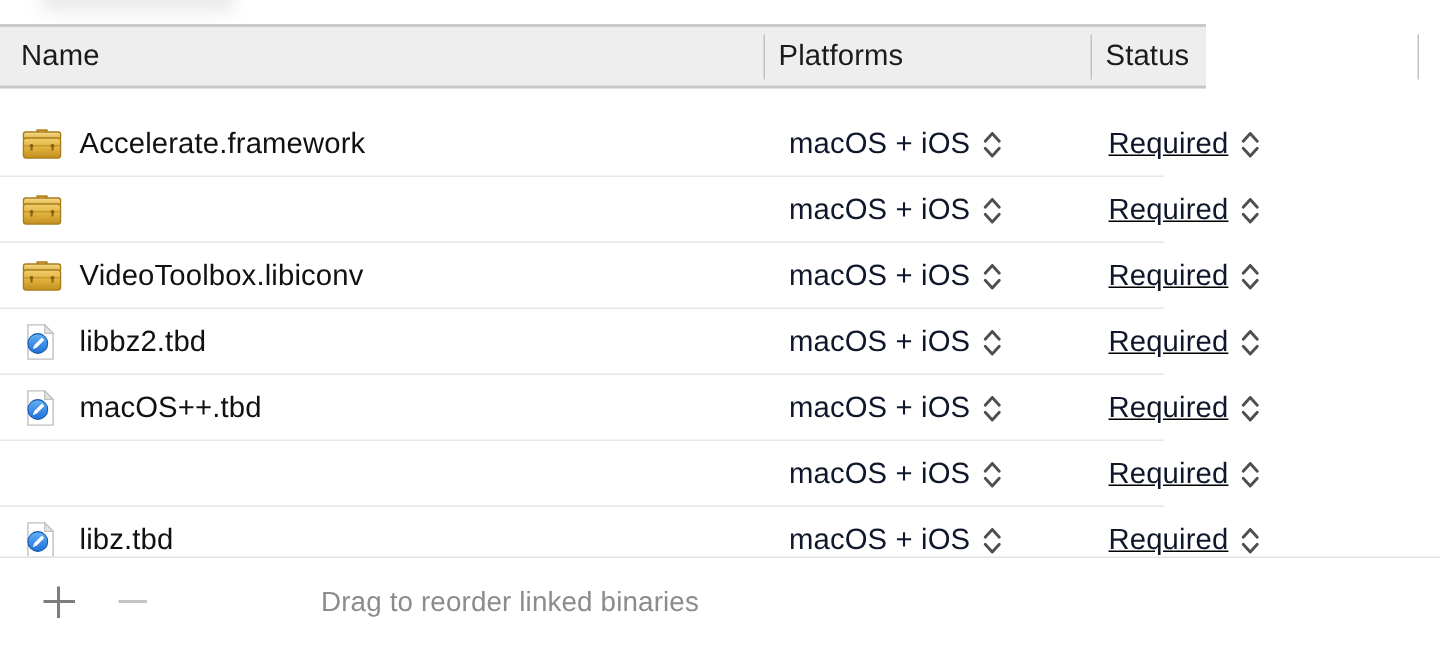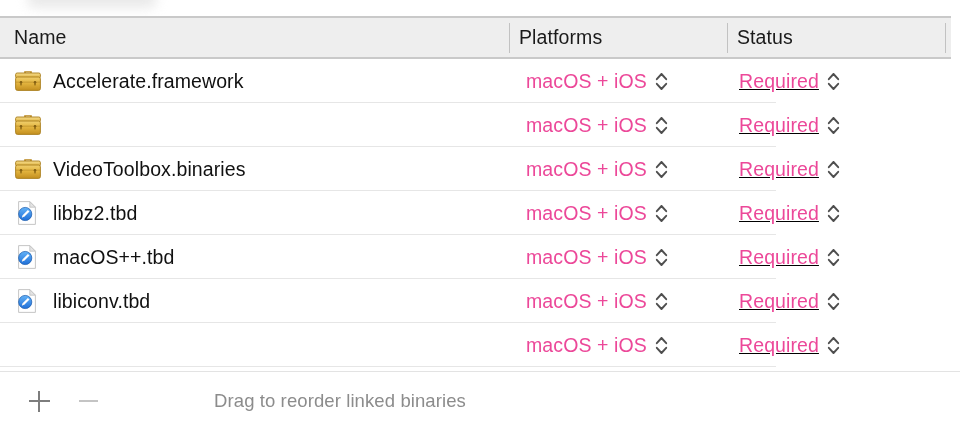--- a/index.html
+++ b/index.html
@@ -31,21 +31,21 @@
     border-radius: 5px;
     filter: blur(6px);
     opacity: .55;
   }
 
   
   .table-header {
     position: absolute;
     left: 0;
     top: 16px;
-    width: 951px;
+    width: 804px;
     height: 43px;
     background: #eeeeee;
     border-top: 2px solid #c9c9c9;
     border-bottom: 2px solid #c9c9c9;
   }
   .hdr-cell {
     position: absolute;
     top: 0;
     height: 39px;
     display: flex;
@@ -67,21 +67,21 @@
     background: #c2c2c2;
   }
   .hdr-div.d1 { left: 509px; }
   .hdr-div.d2 { left: 727px; }
   .hdr-div.d3 { left: 945px; }
 
   
   .rows {
     position: absolute;
     left: 0;
-    top: 59px;
+    top: 74px;
     width: 776px;
   }
   .row {
     position: relative;
     height: 44px;
     border-bottom: 1px solid #e6e6e6;
     background: #ffffff;
   }
 
   .cell-name {
@@ -109,21 +109,21 @@
     top: 0;
     height: 44px;
     display: flex;
     align-items: center;
     gap: 8px;
   }
   .cell-platforms { left: 526px; }
   .cell-status    { left: 739px; text-decoration: underline; }
   .popup-text {
     font-size: 19.5px;
-    color: #ec4899;
+    color: #0f172a;
     letter-spacing: .1px;
     white-space: nowrap;
   }
   .chev {
     width: 13px;
     height: 19px;
     flex: none;
     display: block;
   }
 
@@ -286,21 +286,21 @@
     </defs>
     <path d="M10.2 3.2h7.6v2.0h-1.6V4.5h-4.4v0.7h-1.6z" fill="#b9851a"></path>
     <rect x="1.6" y="5.0" width="24.8" height="5.2" rx="1.6" fill="url(#tb-lid)" stroke="#a87d1c" stroke-width="0.9"></rect>
     <rect x="1.6" y="9.0" width="24.8" height="13.4" rx="1.9" fill="url(#tb-body)" stroke="#a87d1c" stroke-width="0.9"></rect>
     <rect x="1.8" y="13.6" width="24.4" height="1.1" fill="#b08522" opacity=".55"></rect>
     <circle cx="7.0" cy="14.2" r="1.25" fill="#7f5c12"></circle>
     <circle cx="21.0" cy="14.2" r="1.25" fill="#7f5c12"></circle>
     <rect x="6.3" y="14.2" width="1.4" height="3.2" fill="#8a6615"></rect>
     <rect x="20.3" y="14.2" width="1.4" height="3.2" fill="#8a6615"></rect>
   </svg>
-          <span class="name-text">VideoToolbox.binaries</span>
+          <span class="name-text">VideoToolbox.libiconv</span>
         </div>
         <div class="cell-popup cell-platforms">
           <span class="popup-text">macOS + iOS</span>
           <svg class="chev" viewBox="0 0 13 19">
     <path d="M6.5 2.0 L11.2 7.2 M6.5 2.0 L1.8 7.2" fill="none" stroke="#4f4f4f" stroke-width="1.9" stroke-linecap="round" stroke-linejoin="round"></path>
     <path d="M6.5 17.0 L11.2 11.8 M6.5 17.0 L1.8 11.8" fill="none" stroke="#4f4f4f" stroke-width="1.9" stroke-linecap="round" stroke-linejoin="round"></path>
   </svg>
         </div>
         <div class="cell-popup cell-status">
           <span class="popup-text">Required</span>
@@ -368,52 +368,52 @@
         </div>
         <div class="cell-popup cell-status">
           <span class="popup-text">Required</span>
           <svg class="chev" viewBox="0 0 13 19">
     <path d="M6.5 2.0 L11.2 7.2 M6.5 2.0 L1.8 7.2" fill="none" stroke="#4f4f4f" stroke-width="1.9" stroke-linecap="round" stroke-linejoin="round"></path>
     <path d="M6.5 17.0 L11.2 11.8 M6.5 17.0 L1.8 11.8" fill="none" stroke="#4f4f4f" stroke-width="1.9" stroke-linecap="round" stroke-linejoin="round"></path>
   </svg>
         </div>
       </div>
       <div class="row">
+        <div class="cell-popup cell-platforms">
+          <span class="popup-text">macOS + iOS</span>
+          <svg class="chev" viewBox="0 0 13 19">
+    <path d="M6.5 2.0 L11.2 7.2 M6.5 2.0 L1.8 7.2" fill="none" stroke="#4f4f4f" stroke-width="1.9" stroke-linecap="round" stroke-linejoin="round"></path>
+    <path d="M6.5 17.0 L11.2 11.8 M6.5 17.0 L1.8 11.8" fill="none" stroke="#4f4f4f" stroke-width="1.9" stroke-linecap="round" stroke-linejoin="round"></path>
+  </svg>
+        </div>
+        <div class="cell-popup cell-status">
+          <span class="popup-text">Required</span>
+          <svg class="chev" viewBox="0 0 13 19">
+    <path d="M6.5 2.0 L11.2 7.2 M6.5 2.0 L1.8 7.2" fill="none" stroke="#4f4f4f" stroke-width="1.9" stroke-linecap="round" stroke-linejoin="round"></path>
+    <path d="M6.5 17.0 L11.2 11.8 M6.5 17.0 L1.8 11.8" fill="none" stroke="#4f4f4f" stroke-width="1.9" stroke-linecap="round" stroke-linejoin="round"></path>
+  </svg>
+        </div>
+      </div>
+      <div class="row">
         <div class="cell-name">
           <svg class="ico" viewBox="0 0 28 26">
     <defs>
       <linearGradient id="tbd-b" x1="0" y1="0" x2="0" y2="1">
         <stop offset="0" stop-color="#63b2f7"></stop>
         <stop offset="1" stop-color="#1f6fd8"></stop>
       </linearGradient>
     </defs>
     <path d="M4.6 1.6h11.2l5.6 5.6v17.2H4.6z" fill="#ffffff" stroke="#bfbfbf" stroke-width="0.9"></path>
     <path d="M15.8 1.6l5.6 5.6h-5.6z" fill="#e4e4e4" stroke="#bfbfbf" stroke-width="0.8"></path>
     <circle cx="11.2" cy="14.0" r="6.6" fill="url(#tbd-b)" stroke="#1657ab" stroke-width="0.7"></circle>
     <path d="M7.9 17.6l1.0-2.6 5.0-5.0 1.6 1.6-5.0 5.0z" fill="#ffffff"></path>
     <path d="M7.9 17.6l1.0-2.6 0.8 0.8 0.8 0.8z" fill="#eeeeee"></path>
   </svg>
-          <span class="name-text">libiconv.tbd</span>
-        </div>
-        <div class="cell-popup cell-platforms">
-          <span class="popup-text">macOS + iOS</span>
-          <svg class="chev" viewBox="0 0 13 19">
-    <path d="M6.5 2.0 L11.2 7.2 M6.5 2.0 L1.8 7.2" fill="none" stroke="#4f4f4f" stroke-width="1.9" stroke-linecap="round" stroke-linejoin="round"></path>
-    <path d="M6.5 17.0 L11.2 11.8 M6.5 17.0 L1.8 11.8" fill="none" stroke="#4f4f4f" stroke-width="1.9" stroke-linecap="round" stroke-linejoin="round"></path>
-  </svg>
-        </div>
-        <div class="cell-popup cell-status">
-          <span class="popup-text">Required</span>
-          <svg class="chev" viewBox="0 0 13 19">
-    <path d="M6.5 2.0 L11.2 7.2 M6.5 2.0 L1.8 7.2" fill="none" stroke="#4f4f4f" stroke-width="1.9" stroke-linecap="round" stroke-linejoin="round"></path>
-    <path d="M6.5 17.0 L11.2 11.8 M6.5 17.0 L1.8 11.8" fill="none" stroke="#4f4f4f" stroke-width="1.9" stroke-linecap="round" stroke-linejoin="round"></path>
-  </svg>
-        </div>
-      </div>
-      <div class="row">
+          <span class="name-text">libz.tbd</span>
+        </div>
         <div class="cell-popup cell-platforms">
           <span class="popup-text">macOS + iOS</span>
           <svg class="chev" viewBox="0 0 13 19">
     <path d="M6.5 2.0 L11.2 7.2 M6.5 2.0 L1.8 7.2" fill="none" stroke="#4f4f4f" stroke-width="1.9" stroke-linecap="round" stroke-linejoin="round"></path>
     <path d="M6.5 17.0 L11.2 11.8 M6.5 17.0 L1.8 11.8" fill="none" stroke="#4f4f4f" stroke-width="1.9" stroke-linecap="round" stroke-linejoin="round"></path>
   </svg>
         </div>
         <div class="cell-popup cell-status">
           <span class="popup-text">Required</span>
           <svg class="chev" viewBox="0 0 13 19">

